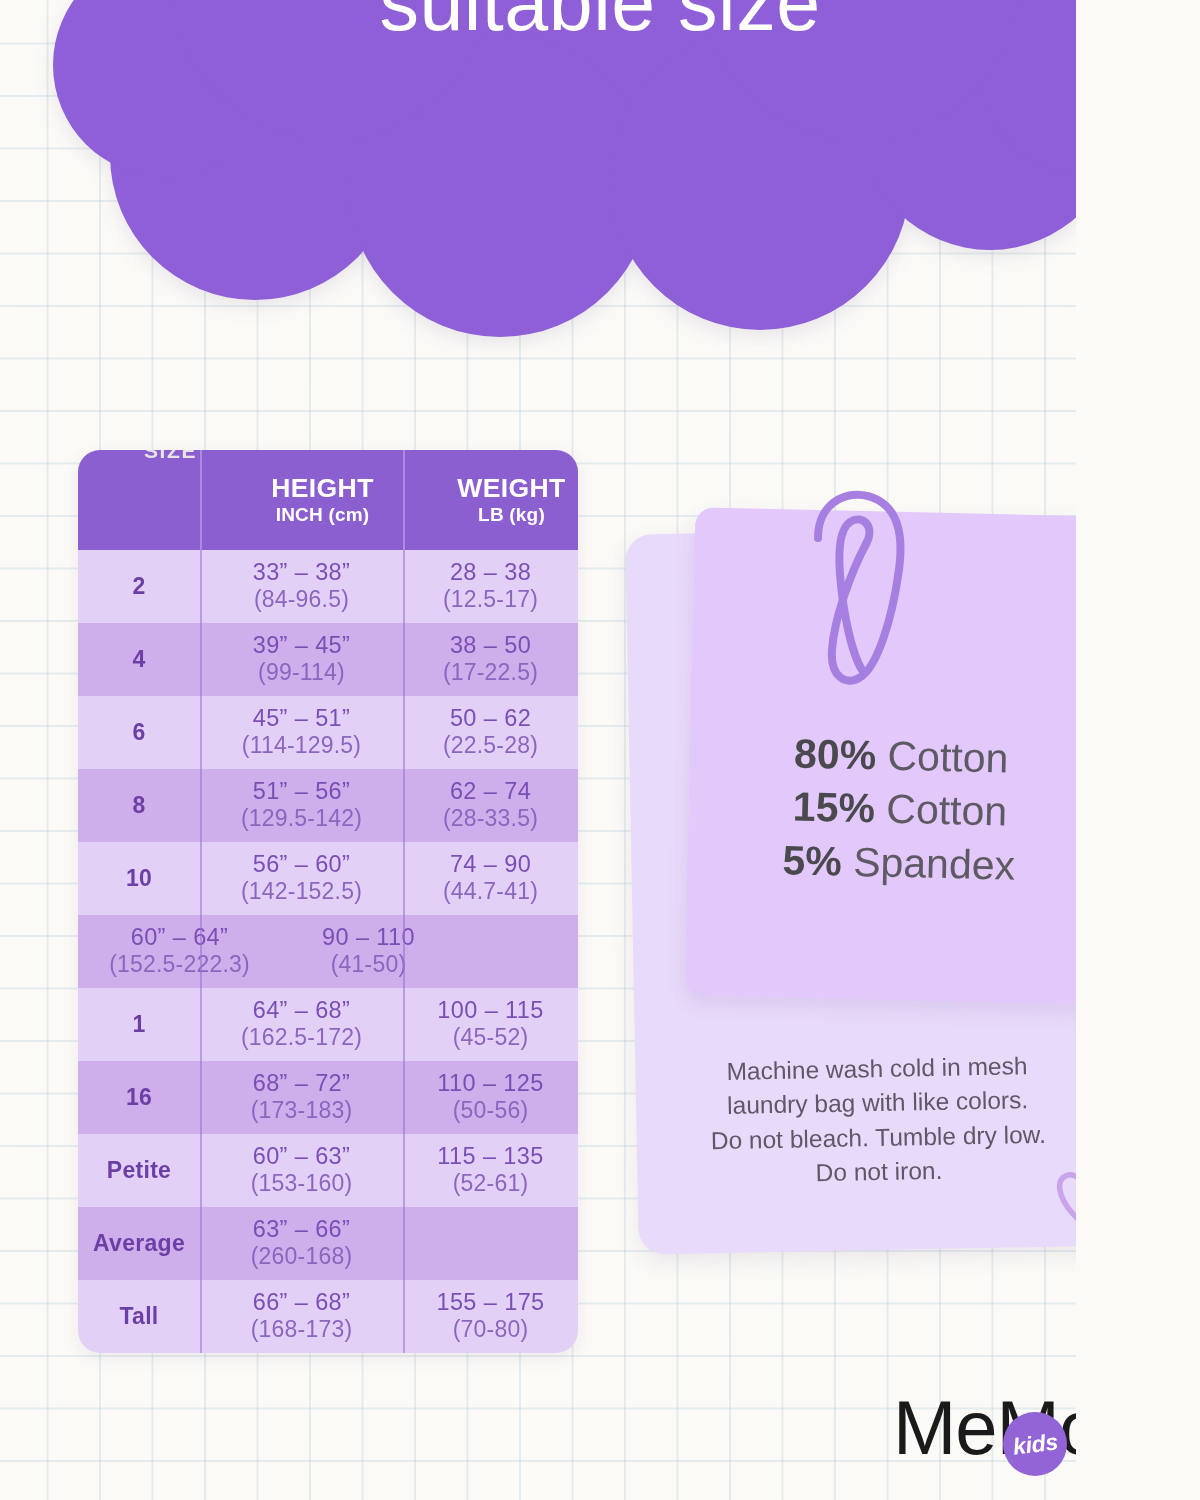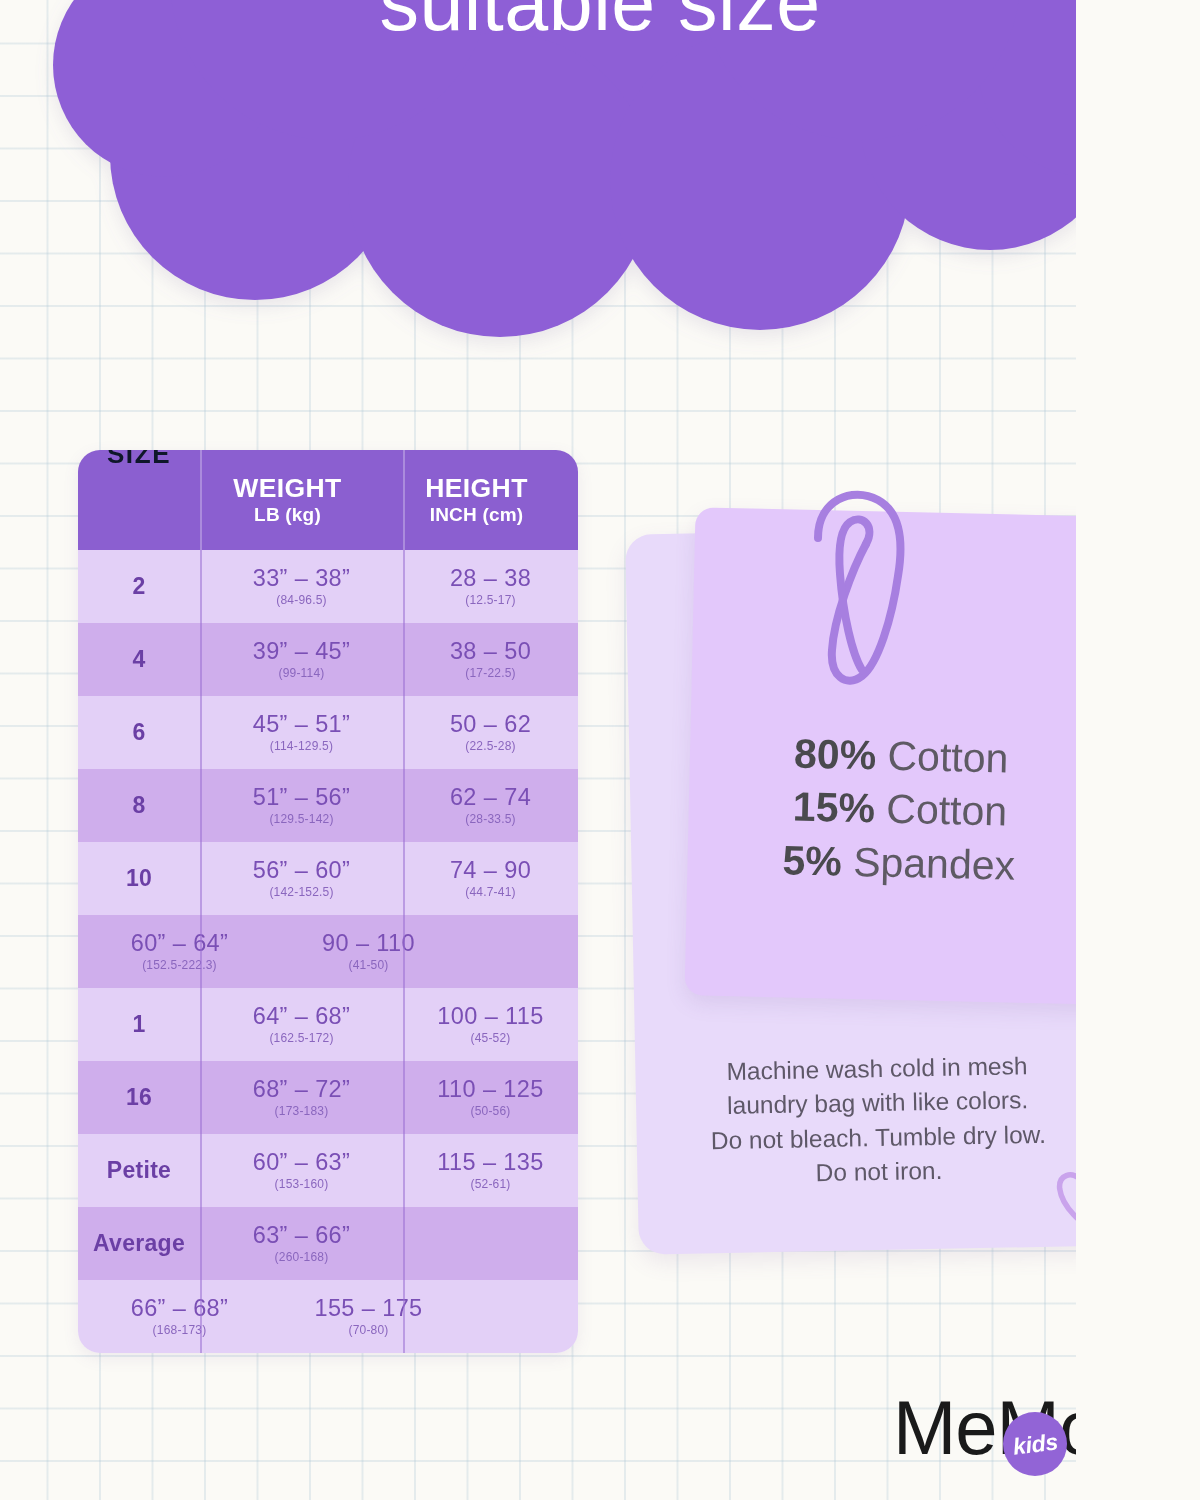--- a/index.html
+++ b/index.html
@@ -53,21 +53,21 @@
     width:500px;
     border-radius:22px;
     overflow:hidden;
     box-shadow:0 5px 16px rgba(120,90,160,0.10);
   }
   .trow { display:flex; position:relative; }
 
   .thead { background:#8B5FD0; height:100px; }
   .thead .cell { justify-content:center; }
   .thead .c-size {
-    color:#0f172a; font-size:26px; font-weight:700; letter-spacing:1.6px;
+    color:#e5e5e5; font-size:21px; font-weight:700; letter-spacing:1.6px;margin-left:21px;
   }
   .th-main {
     color:#FFFFFF; font-size:26.5px; font-weight:700; letter-spacing:0.4px;
     line-height:1.08;
   }
   .th-sub {
     color:#FFFFFF; font-size:19px; font-weight:700; letter-spacing:0.2px;
     margin-top:2px;
   }
 
@@ -86,21 +86,21 @@
 
   .size-label {
     color:#6B3FA5; font-size:23px; font-weight:700; letter-spacing:0.3px;
     white-space:nowrap;
   }
   .val-main {
     color:#7A4FB5; font-size:23.5px; font-weight:400; letter-spacing:0.4px;
     line-height:1.1; white-space:nowrap;
   }
   .val-sub {
-    color:#8A66BE; font-size:12px; font-weight:400; letter-spacing:0.2px;
+    color:#8A66BE; font-size:23px; font-weight:400; letter-spacing:0.2px;
     margin-top:1px; white-space:nowrap;
   }
 
   
   .vline { position:absolute; top:0; bottom:0; width:2px; background:#9B6FD4; opacity:0.55; }
   #vline1 { left:122px; }
   #vline2 { left:325px; }
   .thead .vline { background:#FFFFFF; opacity:0.28; }
 
   
@@ -206,28 +206,28 @@
   </div>
 
   <div id="size-table">
 
     <div class="trow thead">
       <div class="vline" id="vline1"></div>
       <div class="vline" id="vline2"></div>
       <div class="cell c-size">
         <span class="c-size">SIZE</span>
       </div>
+      <div class="cell c-height">
+        <span class="th-main">HEIGHT</span>
+        <span class="th-sub">INCH (cm)</span>
+      </div>
       <div class="cell c-weight">
         <span class="th-main">WEIGHT</span>
         <span class="th-sub">LB (kg)</span>
       </div>
-      <div class="cell c-height">
-        <span class="th-main">HEIGHT</span>
-        <span class="th-sub">INCH (cm)</span>
-      </div>
     </div>
 
     <div id="table-body">
         <div class="trow body-row row-a">
           <div class="vline" id="" style="left: 122px;"></div>
           <div class="vline" style="left: 325px;"></div>
           <div class="cell c-size">
             <span class="size-label">2</span>
           </div>
           <div class="cell c-height">
@@ -363,20 +363,23 @@
             <span class="size-label">Average</span>
           </div>
           <div class="cell c-height">
             <span class="val-main">63” – 66”</span>
             <span class="val-sub">(260-168)</span>
           </div>
         </div>
         <div class="trow body-row row-a">
           <div class="vline" id="" style="left: 122px;"></div>
           <div class="vline" style="left: 325px;"></div>
+          <div class="cell c-size">
+            <span class="size-label">Tall</span>
+          </div>
           <div class="cell c-height">
             <span class="val-main">66” – 68”</span>
             <span class="val-sub">(168-173)</span>
           </div>
           <div class="cell c-weight">
             <span class="val-main">155 – 175</span>
             <span class="val-sub">(70-80)</span>
           </div>
         </div>
       </div>

